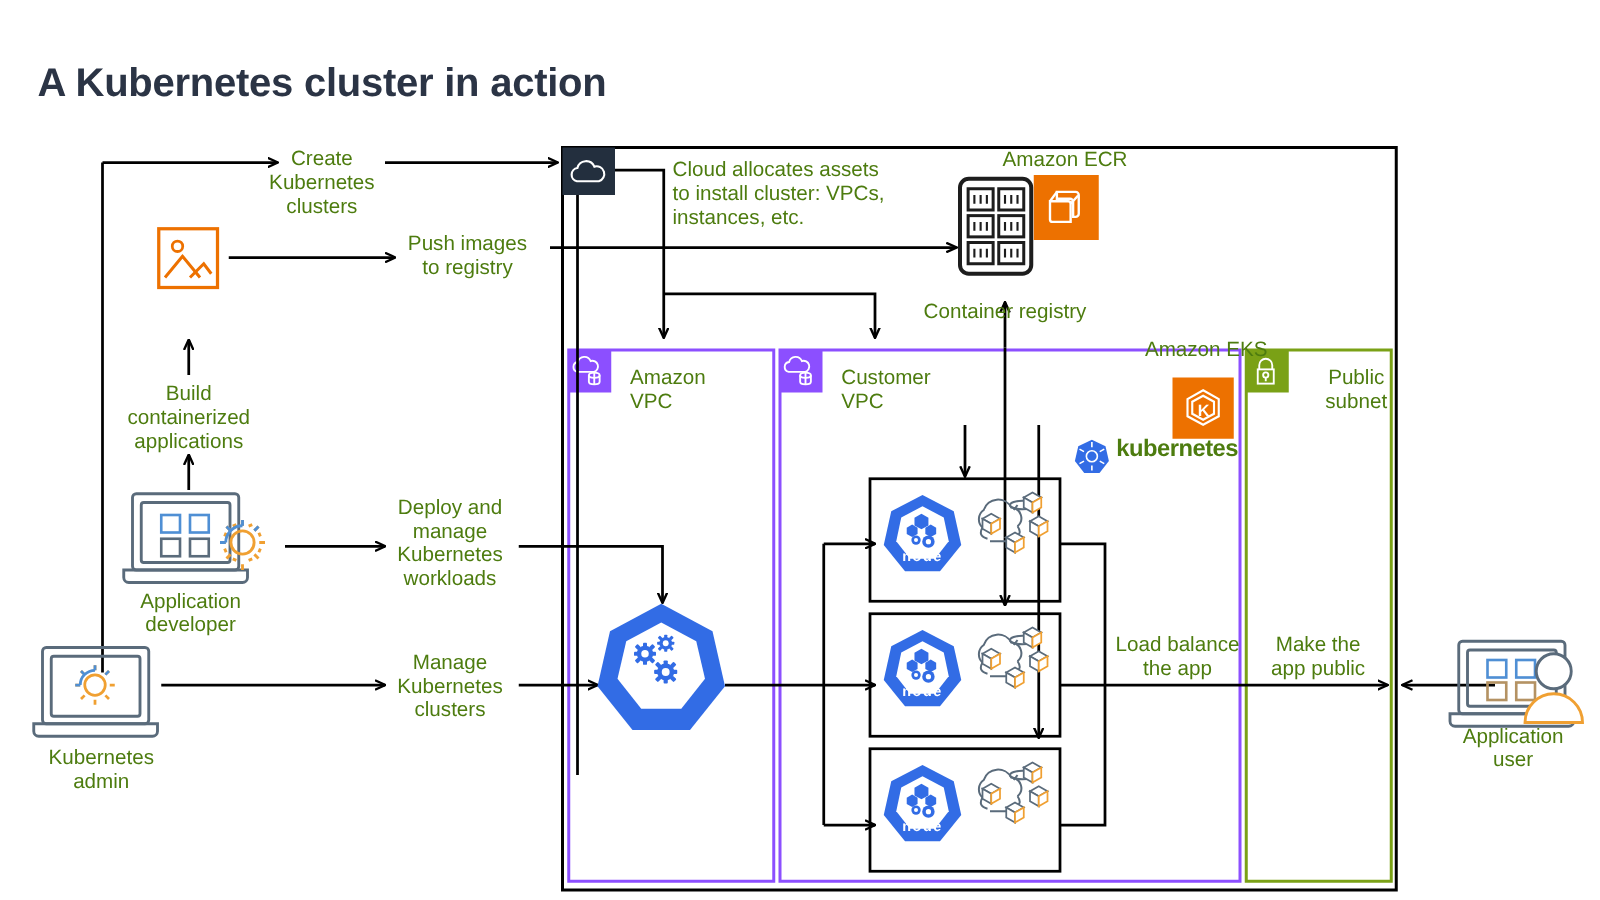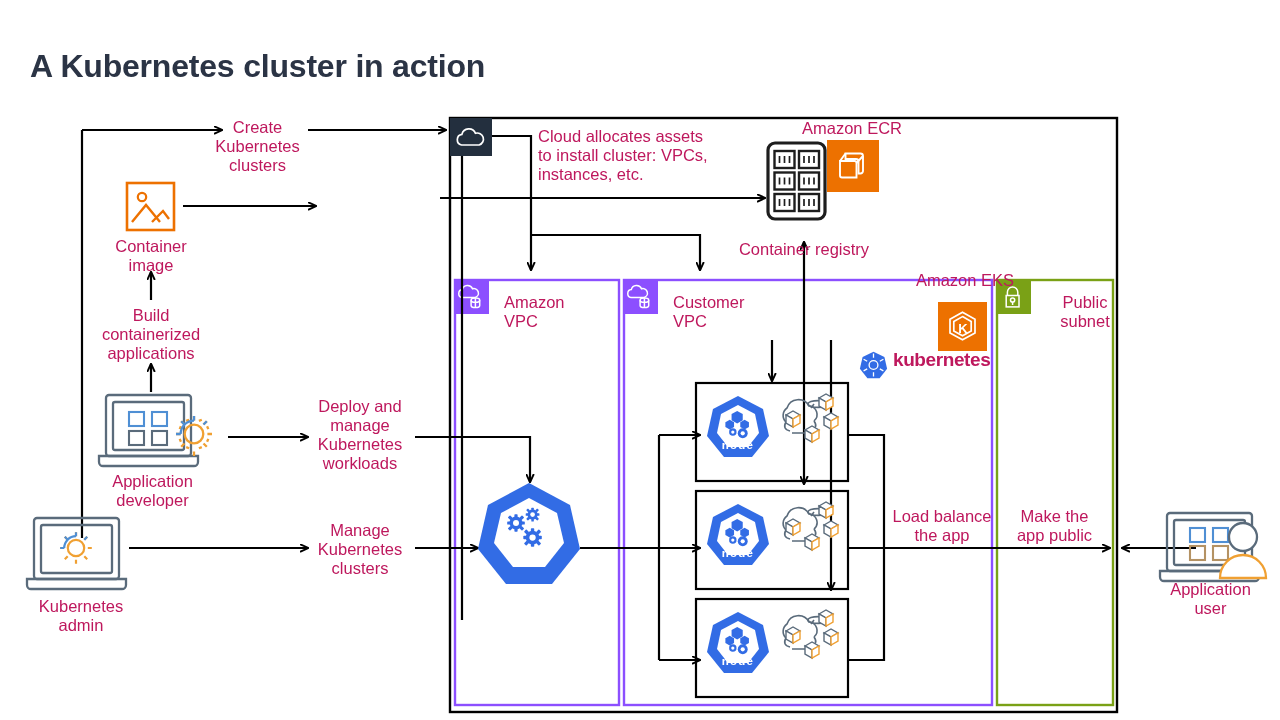--- a/index.html
+++ b/index.html
@@ -3,21 +3,21 @@
 <meta charset="utf-8">
 <style>
   html,body{margin:0;padding:0;}
   body{
     width:1280px;height:720px;background:#ffffff;overflow:hidden;
     font-family:"Liberation Sans","DejaVu Sans",sans-serif;
     color:#1a1a1a;position:relative;
   }
   #stage{position:absolute;left:0;top:0;width:1280px;height:720px;}
   svg#canvas{position:absolute;left:0;top:0;width:1280px;height:720px;}
-  .lbl{position:absolute;text-align:center;line-height:1.16;color:#be185d;white-space:pre-line;}
+  .lbl{position:absolute;text-align:center;line-height:1.16;color:#4d7c0f;white-space:pre-line;}
   .title{
     position:absolute;left:30px;top:48px;font-size:32px;font-weight:bold;
     color:#2b3445;letter-spacing:-0.2px;
   }
   .f17{font-size:16.5px;}
   .left{text-align:left;}
 </style>
 </head>
 <body>
 
@@ -428,23 +428,23 @@
             <path d="M22,4 v8 l-7,4 v-8 Z" fill="#ffffff" stroke="#f0a032" stroke-width="1.4"></path>
           </g>
       </g>
     </g>
   </svg>
 
   <div class="lbl f17" style="left:205px;top:118px;width:105px;">Create
 Kubernetes
 clusters</div>
 
-
-  <div class="lbl f17" style="left:100px;top:237px;width:102px;">Container
-image</div>
+  <div class="lbl f17" style="left:315px;top:186px;width:118px;">Push images
+to registry</div>
+
 
   <div class="lbl f17" style="left:92px;top:306px;width:118px;">Build
 containerized
 applications</div>
 
   <div class="lbl f17" style="left:100px;top:472px;width:105px;">Application
 developer</div>
 
   <div class="lbl f17" style="left:25px;top:597px;width:112px;">Kubernetes
 admin</div>

